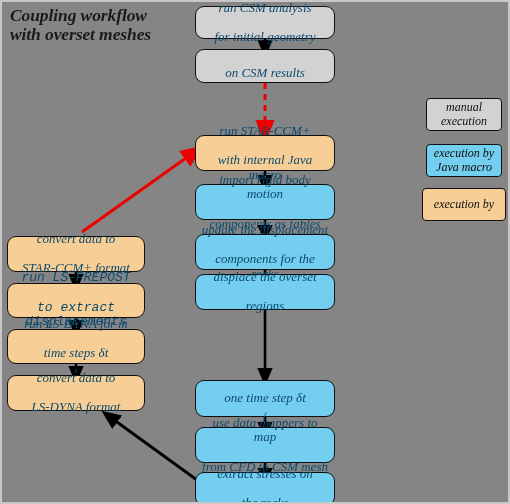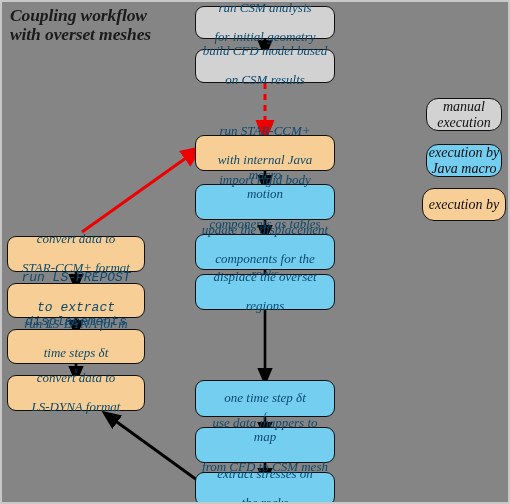--- a/index.html
+++ b/index.html
@@ -53,27 +53,27 @@
     padding: 2px 4px;
   }
   .node span { display: block; width: 100%; }
   .gray   { background: #d2d2d2; }
   .blue   { background: #74cef0; }
   .orange { background: #f7cf96; }
   .legend-box {
     position: absolute;
     box-sizing: border-box;
     border: 1.7px solid #101010;
-    border-radius: 12px;
+    border-radius: 4px;
     display: flex;
     align-items: center;
     justify-content: center;
     text-align: center;
     font-style: italic;
-    font-size: 14px;
+    font-size: 12px;
     line-height: 1.12;
     color: #0d0d0d;
   }
   sub { font-size: 0.68em; font-style: italic; vertical-align: -0.22em; }
 </style>
 </head>
 <body>
 
 <div id="canvas">
 
@@ -115,21 +115,21 @@
     <div>Coupling workflow</div>
     <div>with overset meshes</div>
   </div>
 
   <div class="node gray" style="left:193px; top:4px;   width:140px; height:33px;">
     <span><span>run CSM analysis</span><br>
     <span>for initial geometry</span></span>
   </div>
 
   <div class="node gray" style="left:193px; top:47px;  width:140px; height:34px;">
-    <span><span>build CFD model based</span><br>
+    <span><br>
     <span>on CSM results</span></span>
   </div>
 
   <div class="node orange" style="left:193px; top:133px; width:140px; height:36px;">
     <span><span>run STAR-CCM+</span><br>
     <span>with internal Java macro</span></span>
   </div>
 
   <div class="node blue" style="left:193px; top:182px; width:140px; height:36px;">
     <span><span>import rigid body motion</span><br>

